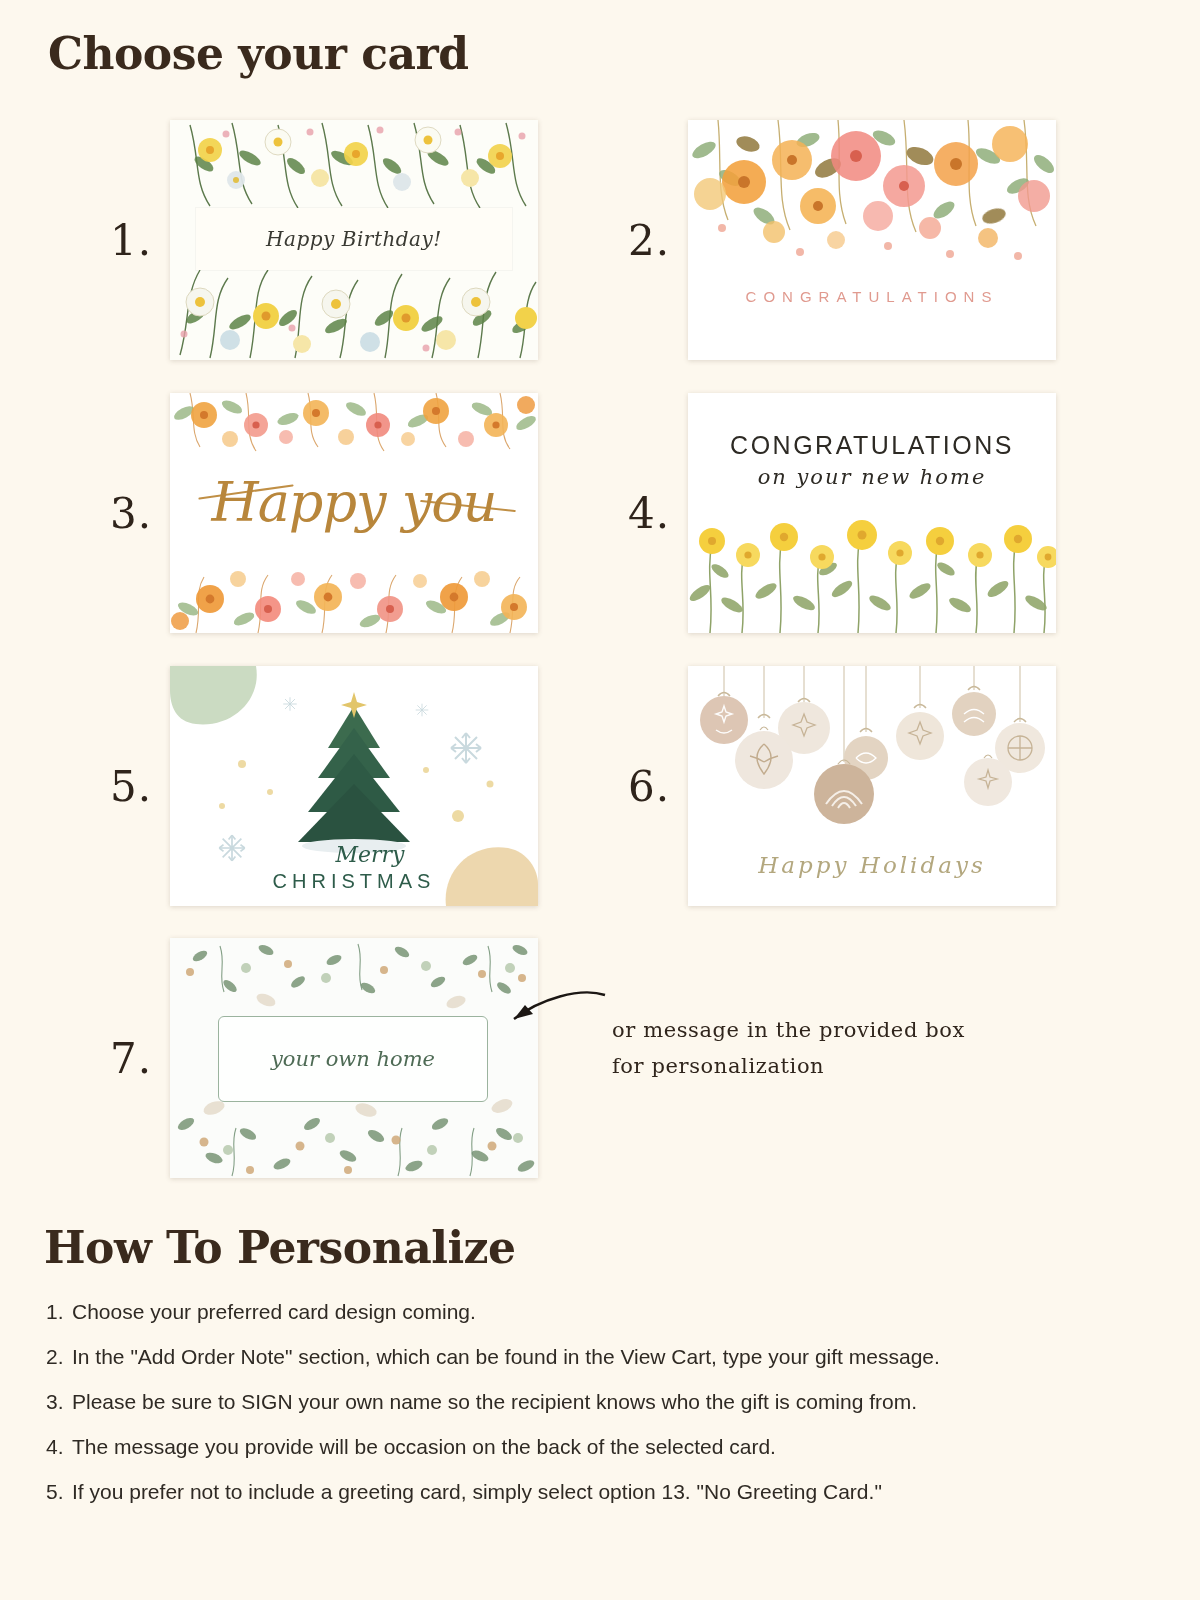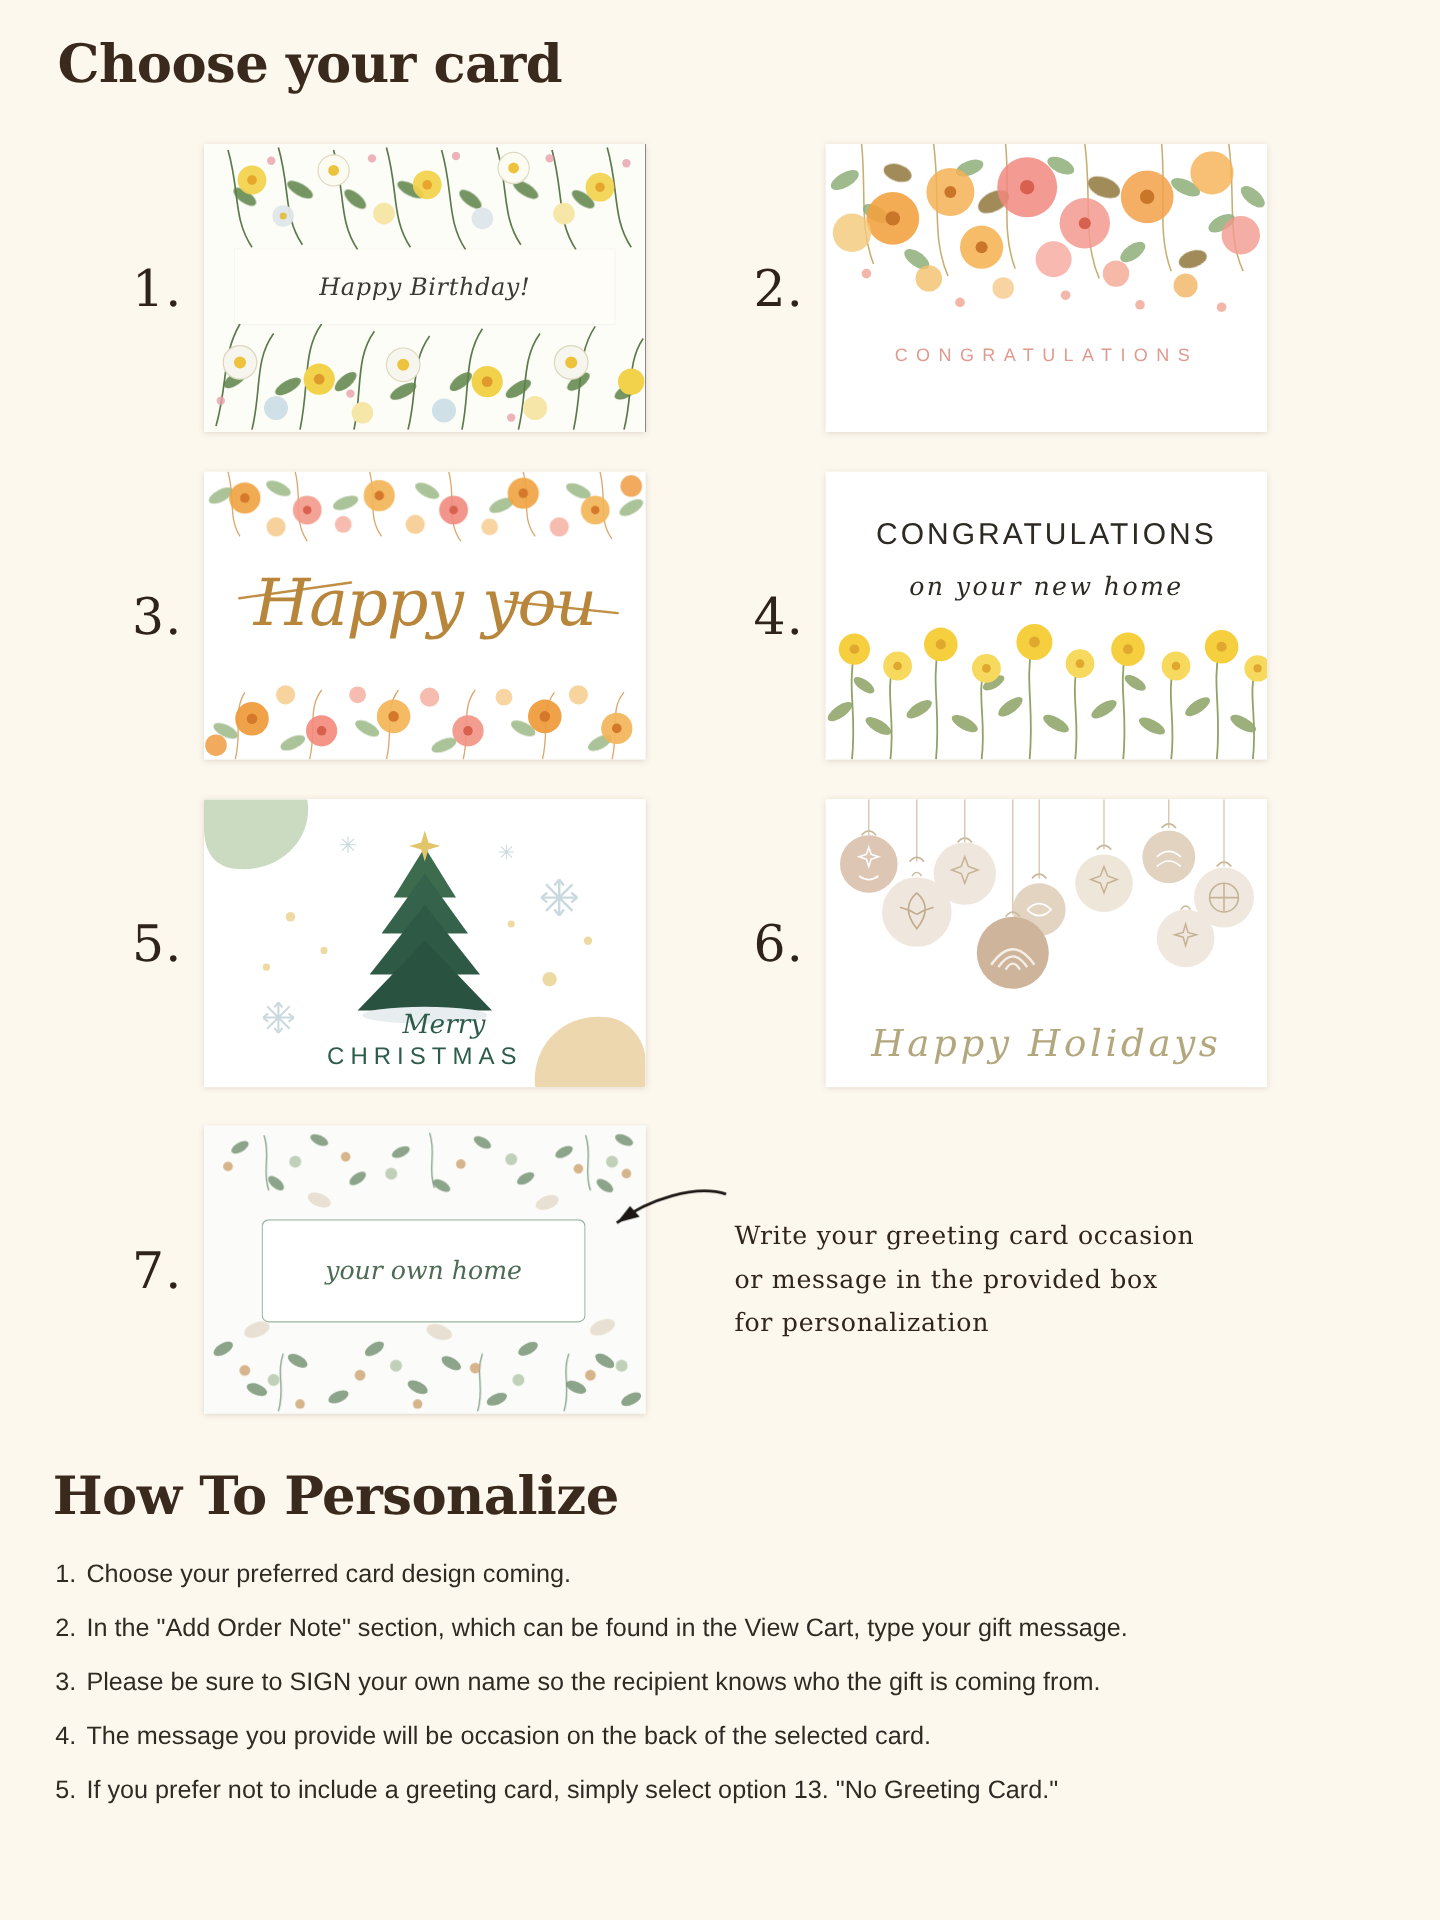--- a/index.html
+++ b/index.html
@@ -124,21 +124,20 @@
     color: #2d2a24;
   }
   .c4 .t2 {
     position: absolute; left: 0; right: 0; top: 72px;
     text-align: center;
     font-family: "DejaVu Serif", serif;
     font-style: italic;
     font-size: 21px;
     letter-spacing: 2px;
     color: #2d2a24;
-    margin-top: 12px;
   }
 
   
   .c5 .m1 {
     position: absolute; left: 0; right: 0; top: 176px;
     text-align: center;
     font-family: "DejaVu Serif", serif;
     font-style: italic;
     font-size: 22px;
     color: #2e5c4a;
@@ -152,21 +151,21 @@
     letter-spacing: 5px;
     color: #2e5c4a;
   }
 
   
   .c6 .hh {
     position: absolute; left: 0; right: 0; top: 186px;
     text-align: center;
     font-family: "DejaVu Serif", serif;
     font-style: italic;
-    font-size: 31px;
+    font-size: 23px;
     letter-spacing: 3px;
     color: #b3a77e;
   }
 
   
   .c7 .frame {
     position: absolute;
     left: 48px; top: 78px;
     width: 268px; height: 84px;
     border: 1px solid #9bb39e;
@@ -741,21 +740,20 @@
       </div>
     </div>
   </div>
 
   <svg id="arrow-svg" width="110" height="60" viewBox="0 0 110 60">
     <path d="M105 10 C 80 2 40 14 14 34" stroke="#1c1714" stroke-width="2.4" fill="none"></path>
     <path d="M14 34 L33 29 L25 20 Z" fill="#1c1714"></path>
   </svg>
 
   <div id="annotation">
-    <div>Write your greeting card occasion</div>
     <div>or message in the provided box</div>
     <div>for personalization</div>
   </div>
 
   <div class="h-title" id="howto-title">How To Personalize</div>
 
   <div class="instructions">
     <div class="instr-row">
       <div class="instr-num">1.</div>
       <div class="instr-text">Choose your preferred card design coming.</div>

